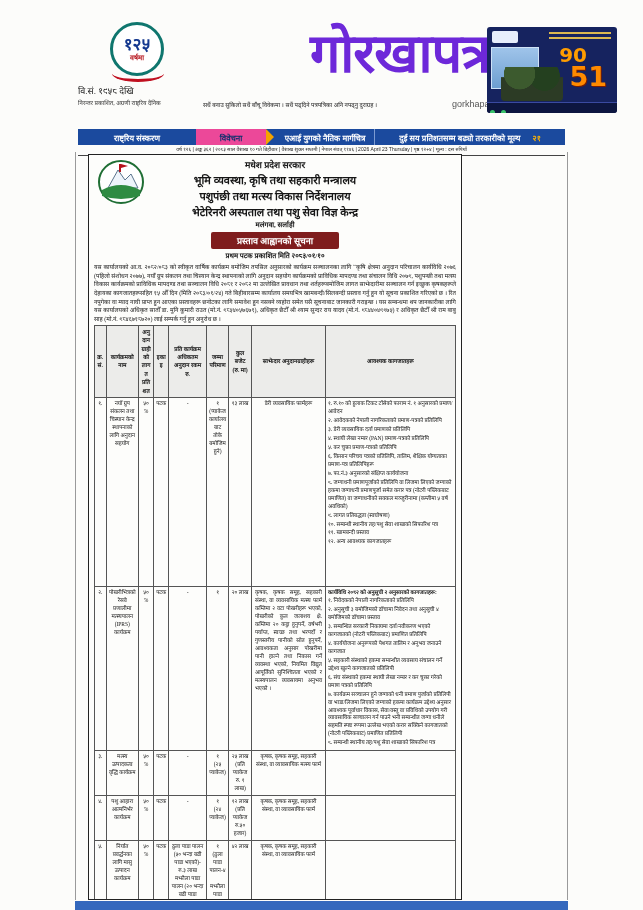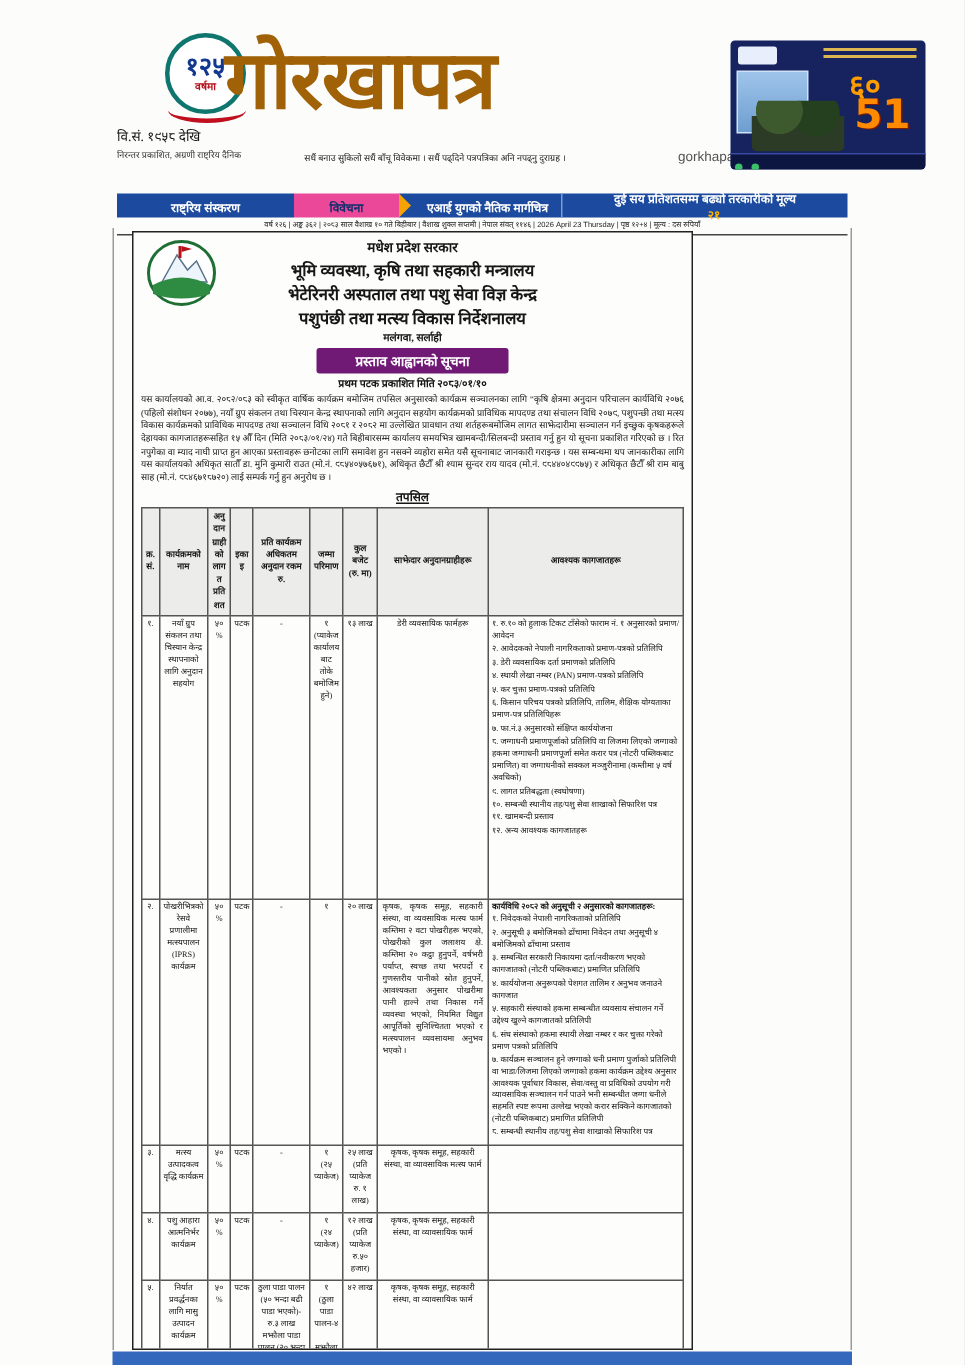--- a/index.html
+++ b/index.html
@@ -11,22 +11,22 @@
   .since{position:absolute;left:78px;top:84px;width:120px;}
   .since .b{font-weight:normal;font-size:9px;}
   .since .s{font-size:6px;color:#333;margin-top:2px;}
   .anniv{position:absolute;left:110px;top:22px;width:58px;height:62px;}
   .anniv .circle{width:54px;height:54px;border-radius:50%;background:#fff;border:3px solid #0f766e;box-sizing:border-box;
      display:flex;flex-direction:column;align-items:center;justify-content:center;}
   .anniv .num{font-weight:bold;font-size:17px;color:#14388f;line-height:1;}
   .anniv .lbl{font-size:7px;color:#b5121b;font-weight:bold;}
   .anniv .swoosh{position:absolute;left:2px;bottom:2px;width:52px;height:14px;border-bottom:3px solid #c01020;border-radius:0 0 50% 50%;}
   .tagline{position:absolute;left:160px;top:12px;width:330px;text-align:center;color:#c01020;font-size:8px;font-weight:bold;}
-  .np-title{position:absolute;left:150px;top:18px;width:340px;text-align:left;font-size:54px;font-weight:bold;
-     line-height:1.3;letter-spacing:-1px;color:#a16207;font-family:"DejaVu Serif","Liberation Serif",serif;}
+  .np-title{position:absolute;left:150px;top:18px;width:340px;text-align:right;font-size:54px;font-weight:bold;
+     line-height:1.3;letter-spacing:-1px;color:#6d28d9;font-family:"DejaVu Serif","Liberation Serif",serif;}
   .slogan{position:absolute;left:140px;top:101px;width:300px;text-align:center;font-size:6px;color:#222;}
   .website{position:absolute;left:452px;top:99px;width:120px;font-size:9px;color:#555;font-family:"Liberation Sans",sans-serif;}
   
   .ad{position:absolute;left:487px;top:27px;width:130px;height:86px;background:#16235f;border-radius:3px;overflow:hidden;}
   .ad .logo{position:absolute;left:5px;top:4px;width:26px;height:12px;background:#e8eefc;border-radius:2px;}
   .ad .toplines{position:absolute;right:6px;top:5px;width:62px;height:10px;
       background:repeating-linear-gradient(#ffd24d 0 2px,transparent 2px 5px);opacity:.85;}
   .ad .building{position:absolute;left:4px;top:20px;width:46px;height:40px;background:linear-gradient(180deg,#9fc4ea,#6d9ed0);border:1px solid #cfe2f6;}
   .ad .people{position:absolute;left:14px;bottom:12px;width:62px;height:34px;background:radial-gradient(circle at 30% 20%,#3c5a2e 0 30%,transparent 31%),radial-gradient(circle at 70% 25%,#24401f 0 30%,transparent 31%),linear-gradient(180deg,transparent 30%,#2c3b25 31%);border-radius:4px;}
   .ad .p1{position:absolute;right:30px;top:16px;font-size:20px;font-weight:bold;color:#ff9d00;font-family:"DejaVu Sans",sans-serif;}
@@ -35,41 +35,41 @@
       border-top:1px solid #3a4aa0;}
   .ad .strip i{display:inline-block;width:5px;height:5px;border-radius:50%;background:#39c26a;margin:2px 3px;}
 
   
   .navbar{position:absolute;left:78px;top:129px;width:487px;height:16px;display:flex;font-family:"Liberation Sans",sans-serif;justify-content:center;}
   .navbar .seg{display:flex;align-items:center;justify-content:center;font-size:8px;font-weight:bold;color:#fff;background:#1b4a9e;}
   .seg.edition{width:118px;}
   .seg.section{width:70px;background:#ec4899;color:#12306e;position:relative;}
   .seg.section:after{content:"";position:absolute;right:-8px;top:0;border-top:8px solid transparent;border-bottom:8px solid transparent;border-left:8px solid #f5a300;z-index:2;}
   .seg.headline{flex:1;padding-left:10px;}
-  .seg.ticker{width:190px;border-left:1px solid #7c9bd2;flex-direction:column;}
+  .seg.ticker{width:190px;border-left:1px solid #7c9bd2;}
   .seg.ticker .hl{color:#ffb400;margin-left:12px;}
 
   
   .dateline{position:absolute;left:78px;top:146px;width:487px;text-align:center;font-size:5px;color:#222;
      border-bottom:1px solid #444;padding-bottom:3px;font-family:"Liberation Sans",sans-serif;}
 
   
   .vrule{position:absolute;top:152px;height:748px;width:1px;background:#9a9a9a;}
   .vrule.l{left:75px;} .vrule.r{left:567px;}
   .bottomstrip{position:absolute;left:75px;top:901px;width:493px;height:9px;background:#3468bd;}
 
   
   .notice{position:absolute;left:88px;top:154px;width:374px;height:746px;border:1px solid #222;box-sizing:border-box;
      padding:3px 5px;overflow:hidden;background:#fdfdfb;}
   .n-head{position:relative;text-align:center;}
   .emblem{position:absolute;left:4px;top:2px;}
   .h1{font-size:9px;font-weight:bold;}
   .h2{font-size:11px;font-weight:bold;margin-top:1px;}
   .h5{font-size:7px;font-weight:bold;margin-top:1px;}
-  .blackbox{display:inline-block;background:#701a75;color:#fff;font-weight:bold;font-size:9px;
+  .blackbox{display:inline-block;background:#7f1d1d;color:#fff;font-weight:bold;font-size:9px;
      padding:2px 26px;border-radius:2px;margin-top:3px;}
   .pub{font-size:7px;font-weight:bold;margin-top:2px;}
   .intro{font-size:6px;line-height:1.45;text-align:justify;margin-top:3px;}
   .tapasil{text-align:center;font-size:8px;font-weight:bold;text-decoration:underline;margin:1px 0 2px;}
 
   
   table.ptable{width:100%;border-collapse:collapse;table-layout:fixed;margin-top:1px;}
   .ptable th,.ptable td{border:1px solid #555;padding:2px;font-size:5.5px;line-height:1.45;vertical-align:top;
      text-align:center;word-wrap:break-word;}
   .ptable th{background:#ececea;font-weight:bold;font-size:5.8px;vertical-align:middle;}
@@ -101,21 +101,21 @@
     </div>
     <div class="np-title">गोरखापत्र</div>
     <div class="slogan">सधैं बनाउ सुकिलो सधैं बाँचू विवेकमा । सधैं पढ्दिने पत्रपत्रिका अनि नपढ्नु दुराग्रह ।</div>
     <div class="website">gorkhapatraonline.com</div>
 
     <div class="ad">
       <div class="logo"></div>
       <div class="toplines"></div>
       <div class="building"></div>
       <div class="people"></div>
-      <div class="p1">६०</div>
+      <div class="p1">90</div>
       <div class="p2">51</div>
       <div class="strip"><i></i><i></i></div>
     </div>
   </div>
 
   <div class="navbar">
     <div class="seg edition">राष्ट्रिय संस्करण</div>
     <div class="seg section">विवेचना</div>
     <div class="seg headline">एआई युगको नैतिक मार्गचित्र</div>
     <div class="seg ticker">
@@ -137,29 +137,28 @@
         <svg width="46" height="44" viewBox="0 0 46 44">
           <ellipse cx="23" cy="22" rx="22" ry="21" fill="#ffffff" stroke="#1f6e34" stroke-width="2"></ellipse>
           <polygon points="10,28 20,10 27,20 33,14 40,28" fill="#eef4fb" stroke="#5b748c" stroke-width="1"></polygon>
           <path d="M4 30 Q 23 20 42 30 L 42 36 Q 23 42 4 36 Z" fill="#2e8b42"></path>
           <rect x="21" y="4" width="2" height="8" fill="#b5121b"></rect>
           <polygon points="23,4 30,6 23,8" fill="#b5121b"></polygon>
         </svg>
       </div>
       <div class="h1">मधेश प्रदेश सरकार</div>
       <div class="h2">भूमि व्यवस्था, कृषि तथा सहकारी मन्त्रालय</div>
+      <div class="h2">पशुपंछी तथा मत्स्य विकास निर्देशनालय</div>
       <div class="h2">भेटेरिनरी अस्पताल तथा पशु सेवा विज्ञ केन्द्र</div>
-      <div class="h2">पशुपंछी तथा मत्स्य विकास निर्देशनालय</div>
       <div class="h5">मलंगवा, सर्लाही</div>
       <div class="blackbox">प्रस्ताव आह्वानको सूचना</div>
       <div class="pub">प्रथम पटक प्रकाशित मिति २०८३/०१/१०</div>
     </div>
 
     <div class="intro">यस कार्यालयको आ.व. २०८२/०८३ को स्वीकृत वार्षिक कार्यक्रम बमोजिम तपसिल अनुसारको कार्यक्रम सञ्चालनका लागि “कृषि क्षेत्रमा अनुदान परिचालन कार्यविधि २०७६ (पहिलो संशोधन २०७७), नयाँ ग्रुप संकलन तथा चिस्यान केन्द्र स्थापनाको लागि अनुदान सहयोग कार्यक्रमको प्राविधिक मापदण्ड तथा संचालन विधि २०७९, पशुपन्छी तथा मत्स्य विकास कार्यक्रमको प्राविधिक मापदण्ड तथा सञ्चालन विधि २०८१ र २०८२ मा उल्लेखित प्रावधान तथा शर्तहरूबमोजिम लागत साझेदारीमा सञ्चालन गर्न इच्छुक कृषकहरूले देहायका कागजातहरूसहित १५ औँ दिन (मिति २०८३/०१/२४) गते बिहीबारसम्म कार्यालय समयभित्र खामबन्दी/सिलबन्दी प्रस्ताव गर्नु हुन यो सूचना प्रकाशित गरिएको छ । रित नपुगेका वा म्याद नाघी प्राप्त हुन आएका प्रस्तावहरू छनोटका लागि समावेश हुन नसक्ने व्यहोरा समेत यसै सूचनाबाट जानकारी गराइन्छ । यस सम्बन्धमा थप जानकारीका लागि यस कार्यालयको अधिकृत सातौँ डा. मुनि कुमारी राउत (मो.नं. ९८५४०५७६७१), अधिकृत छैटौँ श्री श्याम सुन्दर राय यादव (मो.नं. ९८४४०४९९७५) र अधिकृत छैटौँ श्री राम बाबु साह (मो.नं. ९८४६७१८७२०) लाई सम्पर्क गर्नु हुन अनुरोध छ ।</div>
-    <div class="tapasil">तपसिल</div>
 
     <table class="ptable">
       <colgroup>
         <col style="width:3.2%">
           <col style="width:9%">
           <col style="width:4.2%">
           <col style="width:4.2%">
         <col style="width:10.4%">
           <col style="width:6.2%">
           <col style="width:6.3%">

